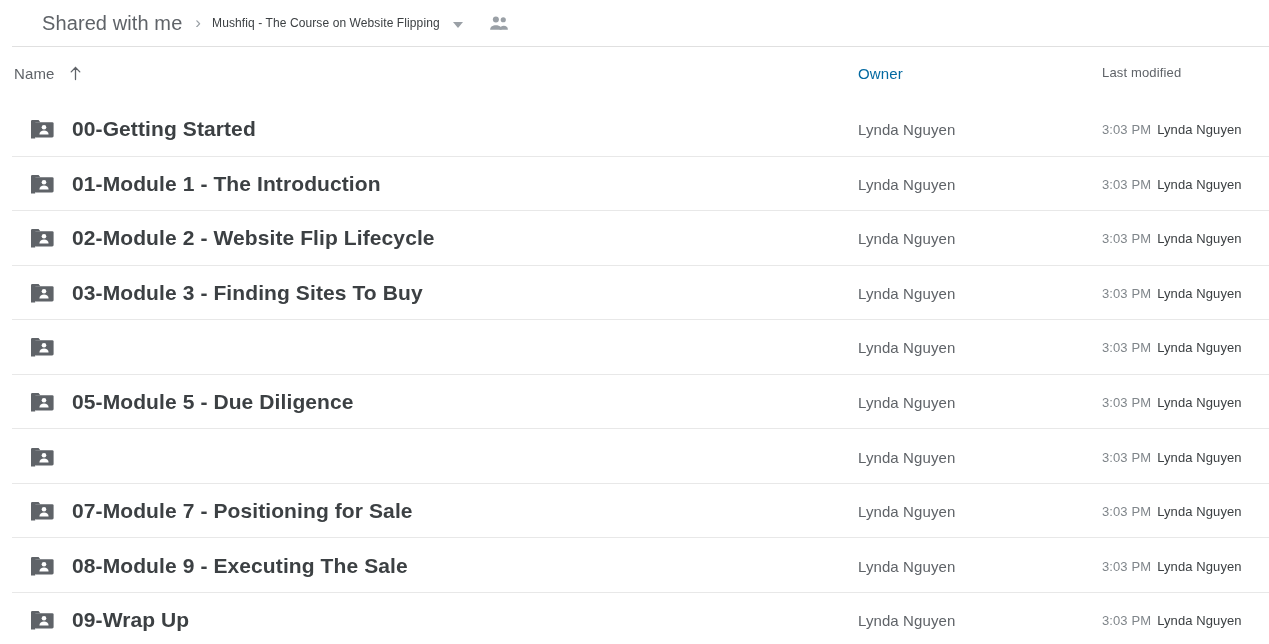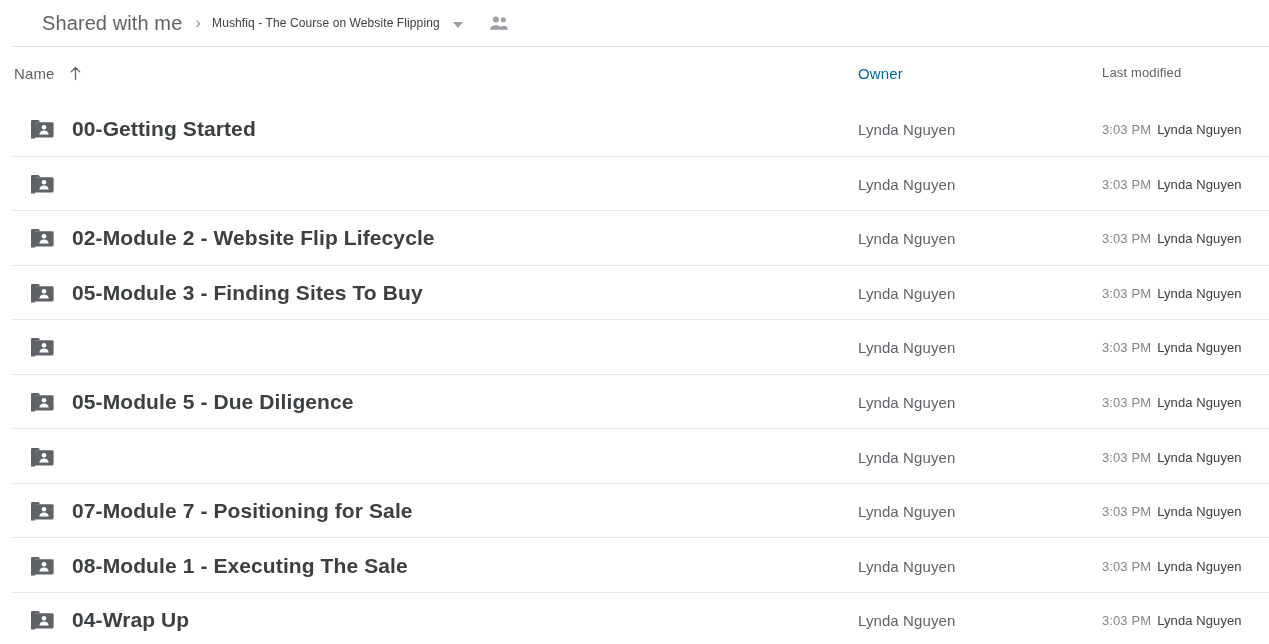--- a/index.html
+++ b/index.html
@@ -254,20 +254,21 @@
         <span class="row-sep"></span>
       </div>
       <div class="file-row">
         <span class="folder-icon">
   <svg width="26" height="22" viewBox="0 0 26 22" aria-hidden="true">
     <path d="M1 3.2 A1.2 1.2 0 0 1 2.2 2 H8.6 L10.3 4.2 H6.2 A1 1 0 0 0 5.2 5.2 V20.6 L1 20.6 Z" fill="#5f6368"></path>
     <rect x="4.4" y="4.2" width="19.2" height="15.2" rx="1.4" fill="#5f6368"></rect>
     <circle cx="14" cy="9.3" r="2.3" fill="#ffffff"></circle>
     <path d="M9.4 16.6c0-2.6 2.1-4 4.6-4s4.6 1.4 4.6 4z" fill="#ffffff"></path>
   </svg></span>
+        <span class="file-name">01-Module 1 - The Introduction</span>
         <span class="cell-owner">Lynda Nguyen</span>
         <span class="cell-modified"><span class="mod-time">3:03 PM</span><span class="mod-user">Lynda Nguyen</span></span>
         <span class="row-sep"></span>
       </div>
       <div class="file-row">
         <span class="folder-icon">
   <svg width="26" height="22" viewBox="0 0 26 22" aria-hidden="true">
     <path d="M1 3.2 A1.2 1.2 0 0 1 2.2 2 H8.6 L10.3 4.2 H6.2 A1 1 0 0 0 5.2 5.2 V20.6 L1 20.6 Z" fill="#5f6368"></path>
     <rect x="4.4" y="4.2" width="19.2" height="15.2" rx="1.4" fill="#5f6368"></rect>
     <circle cx="14" cy="9.3" r="2.3" fill="#ffffff"></circle>
@@ -279,21 +280,21 @@
         <span class="row-sep"></span>
       </div>
       <div class="file-row">
         <span class="folder-icon">
   <svg width="26" height="22" viewBox="0 0 26 22" aria-hidden="true">
     <path d="M1 3.2 A1.2 1.2 0 0 1 2.2 2 H8.6 L10.3 4.2 H6.2 A1 1 0 0 0 5.2 5.2 V20.6 L1 20.6 Z" fill="#5f6368"></path>
     <rect x="4.4" y="4.2" width="19.2" height="15.2" rx="1.4" fill="#5f6368"></rect>
     <circle cx="14" cy="9.3" r="2.3" fill="#ffffff"></circle>
     <path d="M9.4 16.6c0-2.6 2.1-4 4.6-4s4.6 1.4 4.6 4z" fill="#ffffff"></path>
   </svg></span>
-        <span class="file-name">05-Module 3 - Finding Sites To Buy</span>
+        <span class="file-name">03-Module 3 - Finding Sites To Buy</span>
         <span class="cell-owner">Lynda Nguyen</span>
         <span class="cell-modified"><span class="mod-time">3:03 PM</span><span class="mod-user">Lynda Nguyen</span></span>
         <span class="row-sep"></span>
       </div>
       <div class="file-row">
         <span class="folder-icon">
   <svg width="26" height="22" viewBox="0 0 26 22" aria-hidden="true">
     <path d="M1 3.2 A1.2 1.2 0 0 1 2.2 2 H8.6 L10.3 4.2 H6.2 A1 1 0 0 0 5.2 5.2 V20.6 L1 20.6 Z" fill="#5f6368"></path>
     <rect x="4.4" y="4.2" width="19.2" height="15.2" rx="1.4" fill="#5f6368"></rect>
     <circle cx="14" cy="9.3" r="2.3" fill="#ffffff"></circle>
@@ -342,32 +343,32 @@
         <span class="row-sep"></span>
       </div>
       <div class="file-row">
         <span class="folder-icon">
   <svg width="26" height="22" viewBox="0 0 26 22" aria-hidden="true">
     <path d="M1 3.2 A1.2 1.2 0 0 1 2.2 2 H8.6 L10.3 4.2 H6.2 A1 1 0 0 0 5.2 5.2 V20.6 L1 20.6 Z" fill="#5f6368"></path>
     <rect x="4.4" y="4.2" width="19.2" height="15.2" rx="1.4" fill="#5f6368"></rect>
     <circle cx="14" cy="9.3" r="2.3" fill="#ffffff"></circle>
     <path d="M9.4 16.6c0-2.6 2.1-4 4.6-4s4.6 1.4 4.6 4z" fill="#ffffff"></path>
   </svg></span>
-        <span class="file-name">08-Module 1 - Executing The Sale</span>
-        <span class="cell-owner">Lynda Nguyen</span>
-        <span class="cell-modified"><span class="mod-time">3:03 PM</span><span class="mod-user">Lynda Nguyen</span></span>
-        <span class="row-sep"></span>
-      </div>
-      <div class="file-row">
-        <span class="folder-icon">
-  <svg width="26" height="22" viewBox="0 0 26 22" aria-hidden="true">
-    <path d="M1 3.2 A1.2 1.2 0 0 1 2.2 2 H8.6 L10.3 4.2 H6.2 A1 1 0 0 0 5.2 5.2 V20.6 L1 20.6 Z" fill="#5f6368"></path>
-    <rect x="4.4" y="4.2" width="19.2" height="15.2" rx="1.4" fill="#5f6368"></rect>
-    <circle cx="14" cy="9.3" r="2.3" fill="#ffffff"></circle>
-    <path d="M9.4 16.6c0-2.6 2.1-4 4.6-4s4.6 1.4 4.6 4z" fill="#ffffff"></path>
-  </svg></span>
-        <span class="file-name">04-Wrap Up</span>
+        <span class="file-name">08-Module 9 - Executing The Sale</span>
+        <span class="cell-owner">Lynda Nguyen</span>
+        <span class="cell-modified"><span class="mod-time">3:03 PM</span><span class="mod-user">Lynda Nguyen</span></span>
+        <span class="row-sep"></span>
+      </div>
+      <div class="file-row">
+        <span class="folder-icon">
+  <svg width="26" height="22" viewBox="0 0 26 22" aria-hidden="true">
+    <path d="M1 3.2 A1.2 1.2 0 0 1 2.2 2 H8.6 L10.3 4.2 H6.2 A1 1 0 0 0 5.2 5.2 V20.6 L1 20.6 Z" fill="#5f6368"></path>
+    <rect x="4.4" y="4.2" width="19.2" height="15.2" rx="1.4" fill="#5f6368"></rect>
+    <circle cx="14" cy="9.3" r="2.3" fill="#ffffff"></circle>
+    <path d="M9.4 16.6c0-2.6 2.1-4 4.6-4s4.6 1.4 4.6 4z" fill="#ffffff"></path>
+  </svg></span>
+        <span class="file-name">09-Wrap Up</span>
         <span class="cell-owner">Lynda Nguyen</span>
         <span class="cell-modified"><span class="mod-time">3:03 PM</span><span class="mod-user">Lynda Nguyen</span></span>
       </div>
     </div>
 
 </div>
 
 </body></html>

